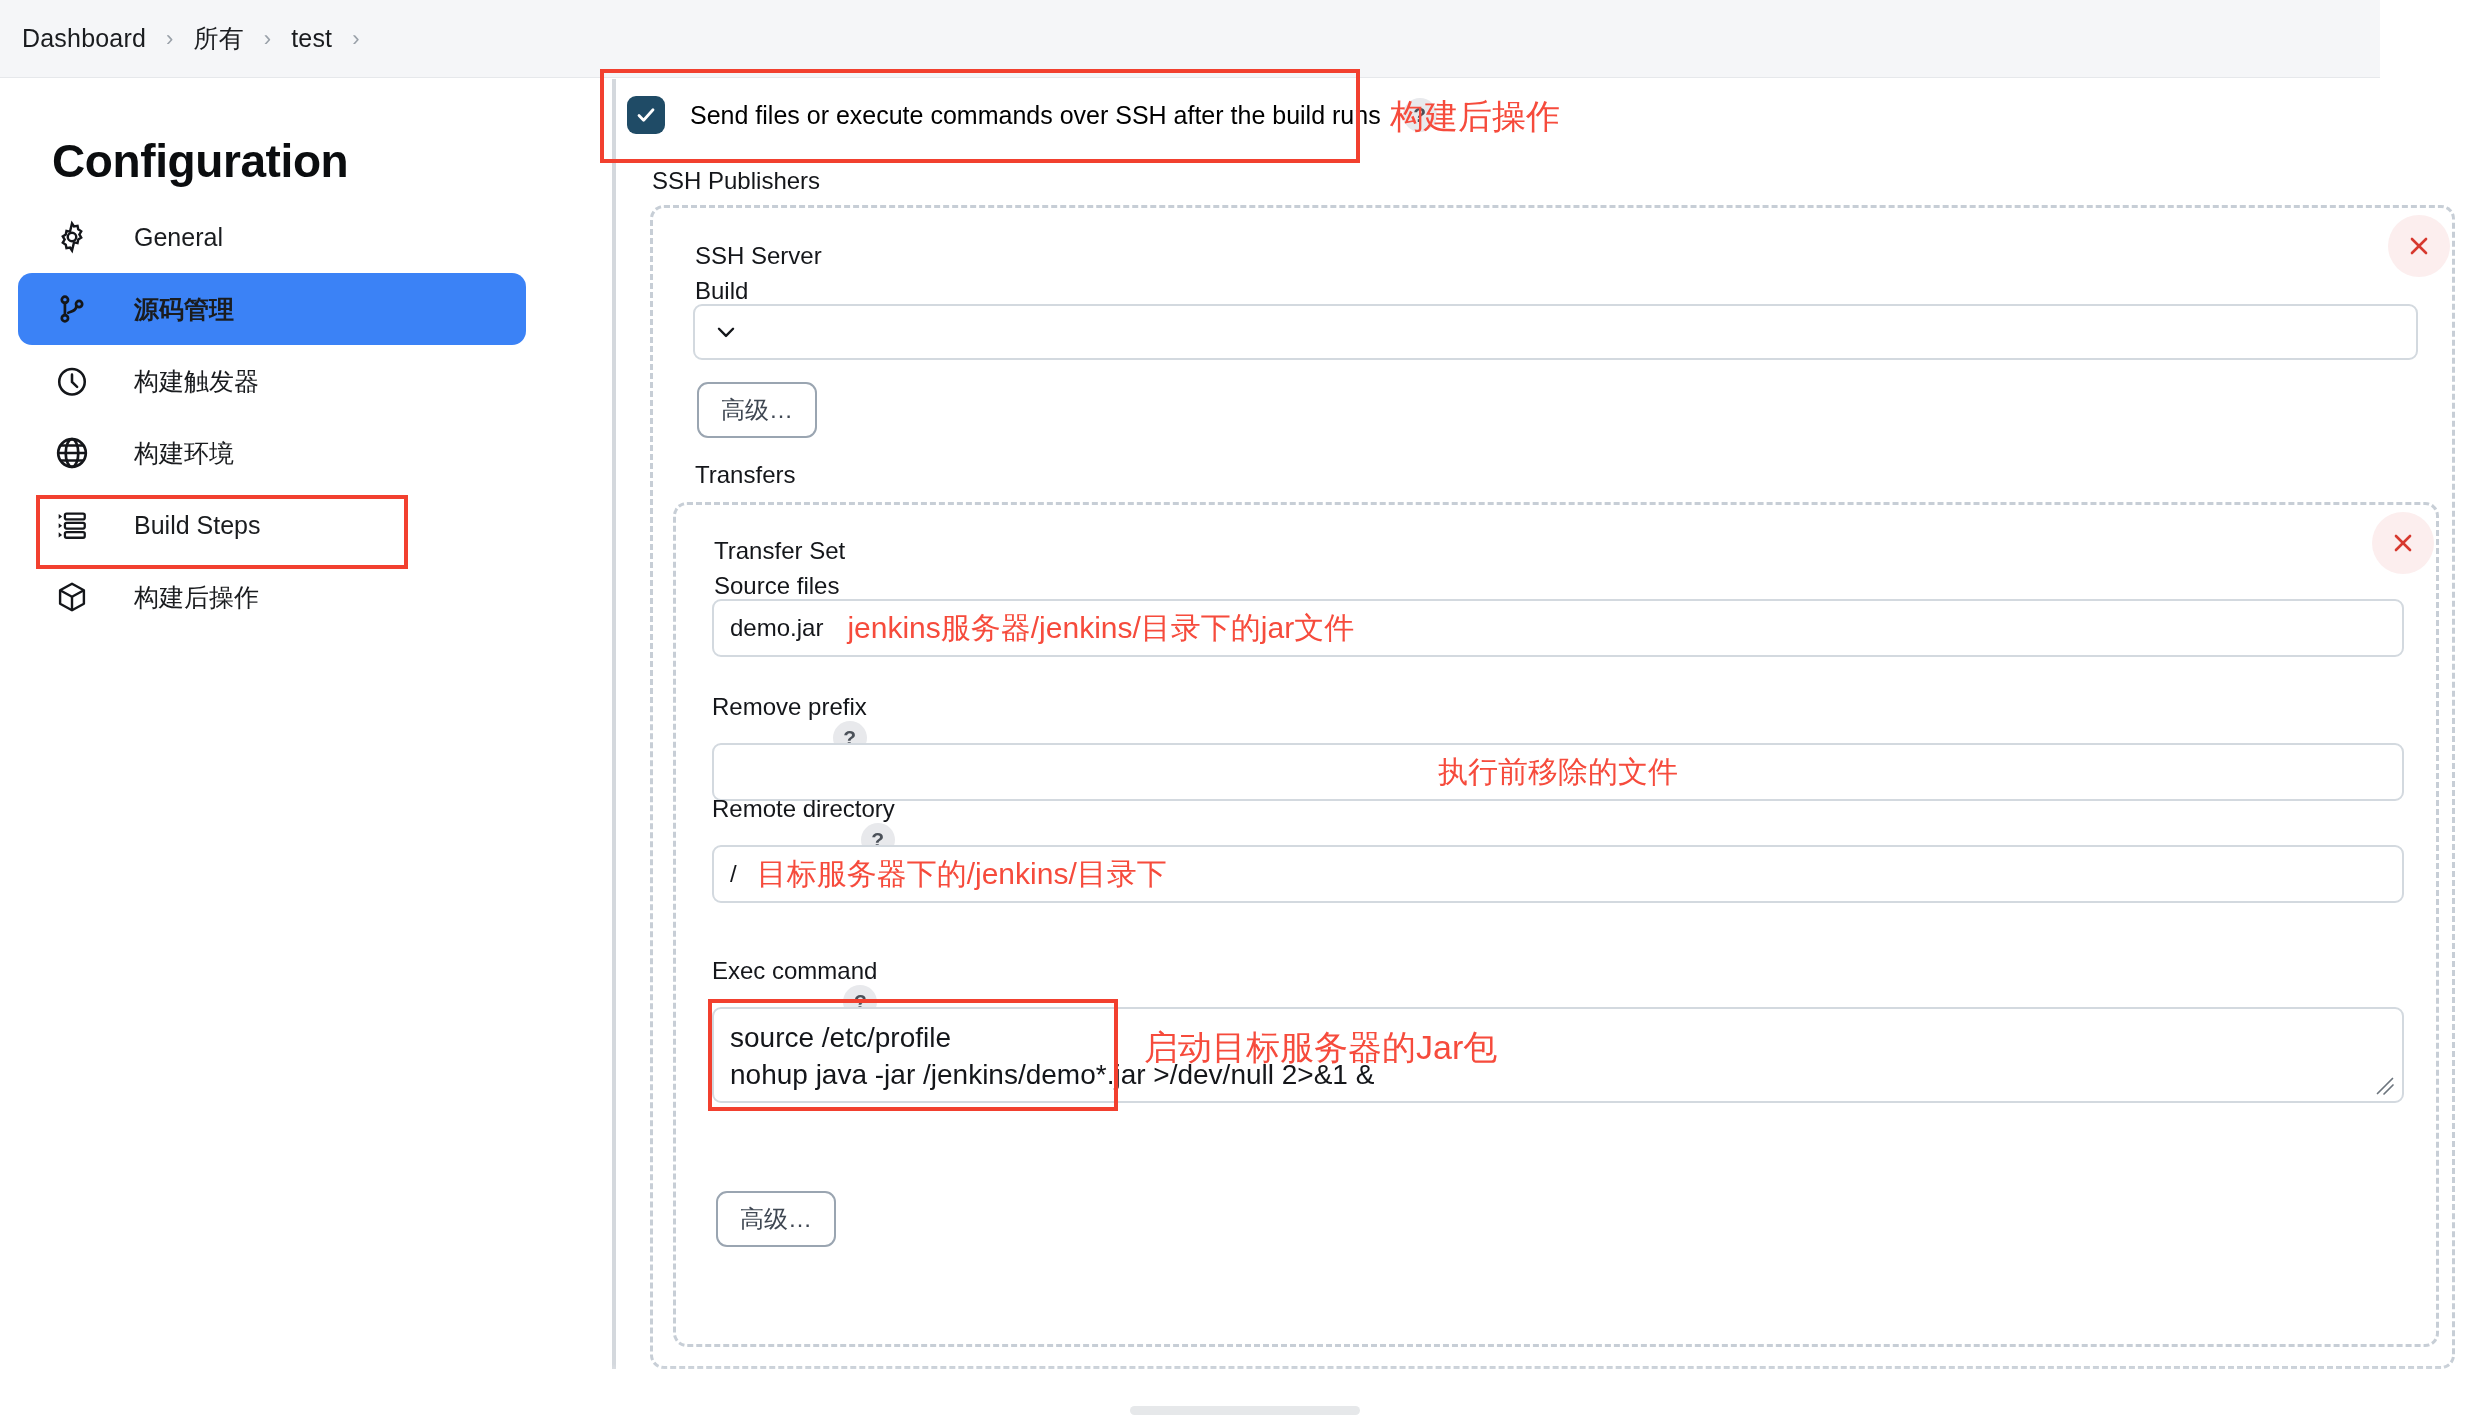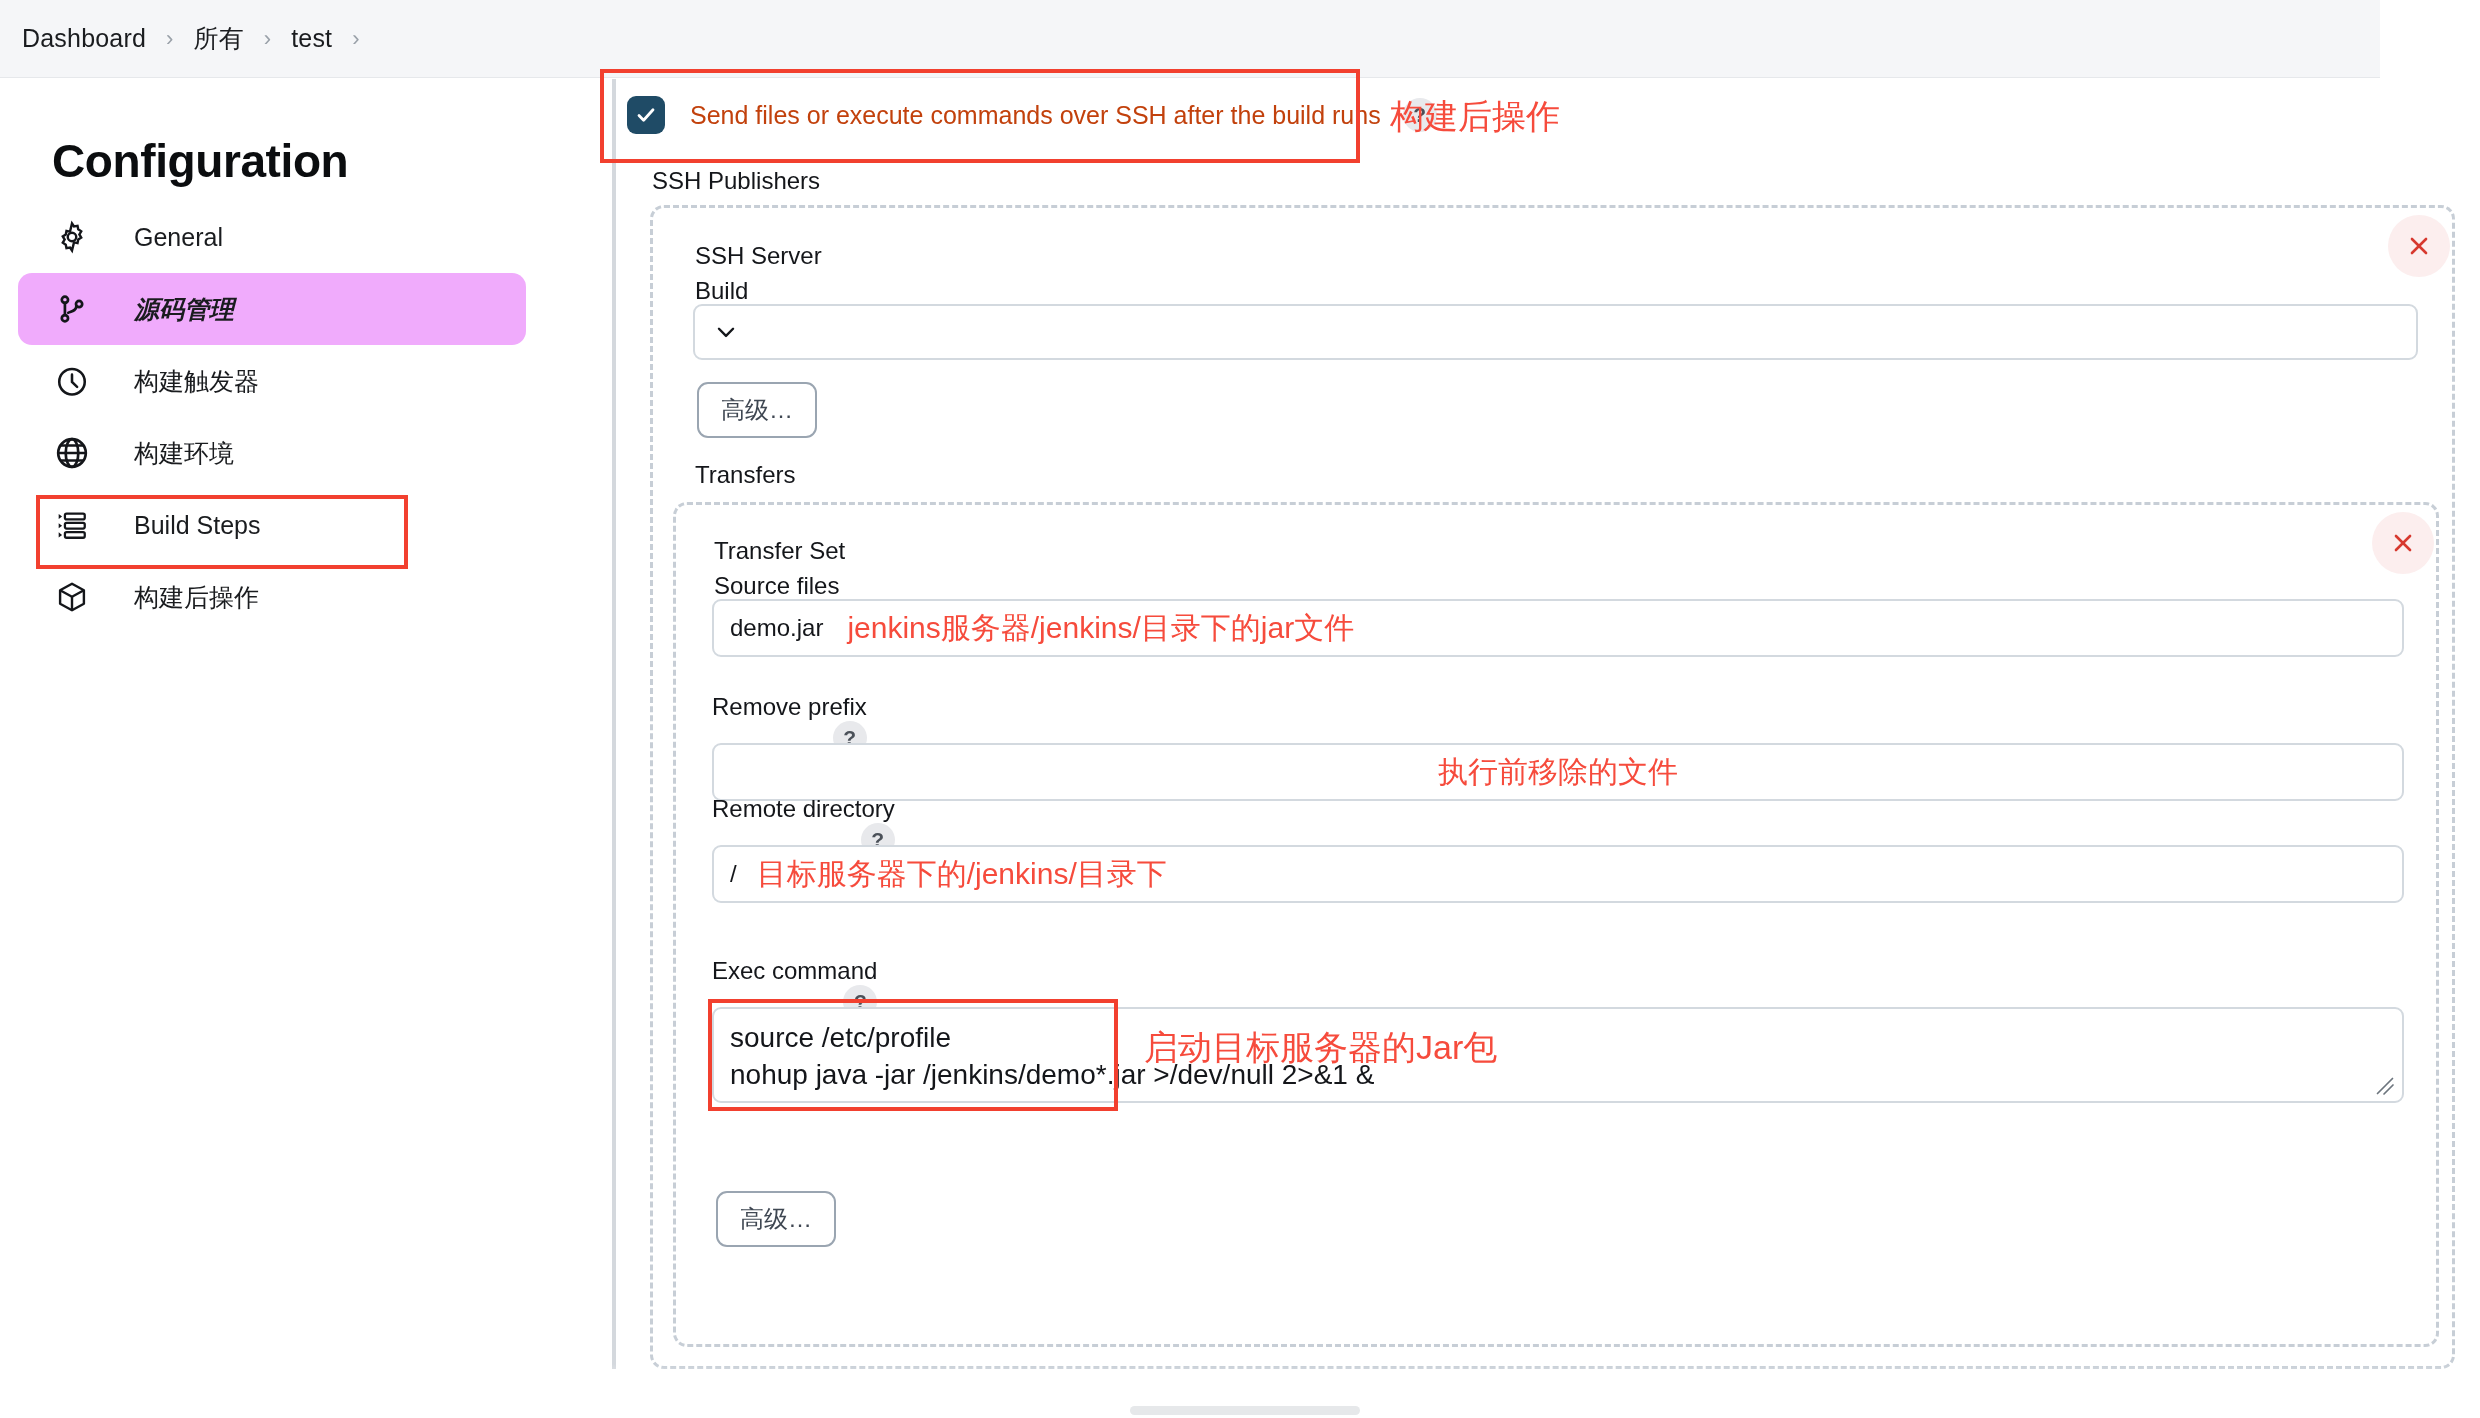--- a/index.html
+++ b/index.html
@@ -40,21 +40,21 @@
     letter-spacing: -0.4px;
   }
   .side-item {
     position: absolute; left: 18px;
     width: 508px; height: 72px;
     display: flex; align-items: center;
     border-radius: 14px;
     padding-left: 34px;
     gap: 16px;
   }
-  .side-item.active { background: #f0abfc; font-style: italic; }
+  .side-item.active { background: #3b82f6; }
   .side-icon {
     width: 40px; height: 40px;
     display: flex; align-items: center; justify-content: center;
     margin-right: 26px; flex: 0 0 auto;
   }
   .side-icon svg { display: block; }
   .side-label { font-size: 25px; color: #1a1c1f; white-space: nowrap; }
   .side-item.active .side-label { font-weight: 700; }
 
   #redbox-env {
@@ -83,21 +83,21 @@
     height: 72px; padding-left: 27px;
   }
   #ssh-checkbox {
     width: 38px; height: 38px;
     background: #1f4b66; border-radius: 9px;
     display: flex; align-items: center; justify-content: center;
     flex: 0 0 auto;
   }
   #ssh-checkbox svg { display: block; }
   #checkbox-label {
-    font-size: 25px; color: #c2410c;
+    font-size: 25px; color: #000000;
     margin-left: 25px; white-space: nowrap;
   }
   .help-badge {
     width: 34px; height: 34px; border-radius: 50%;
     background: #e8e9ec; color: #4b5159;
     font-size: 21px; font-weight: 700;
     display: inline-flex; align-items: center; justify-content: center;
     flex: 0 0 auto;
   }
   #checkbox-row .help-badge { margin-left: 22px; }

